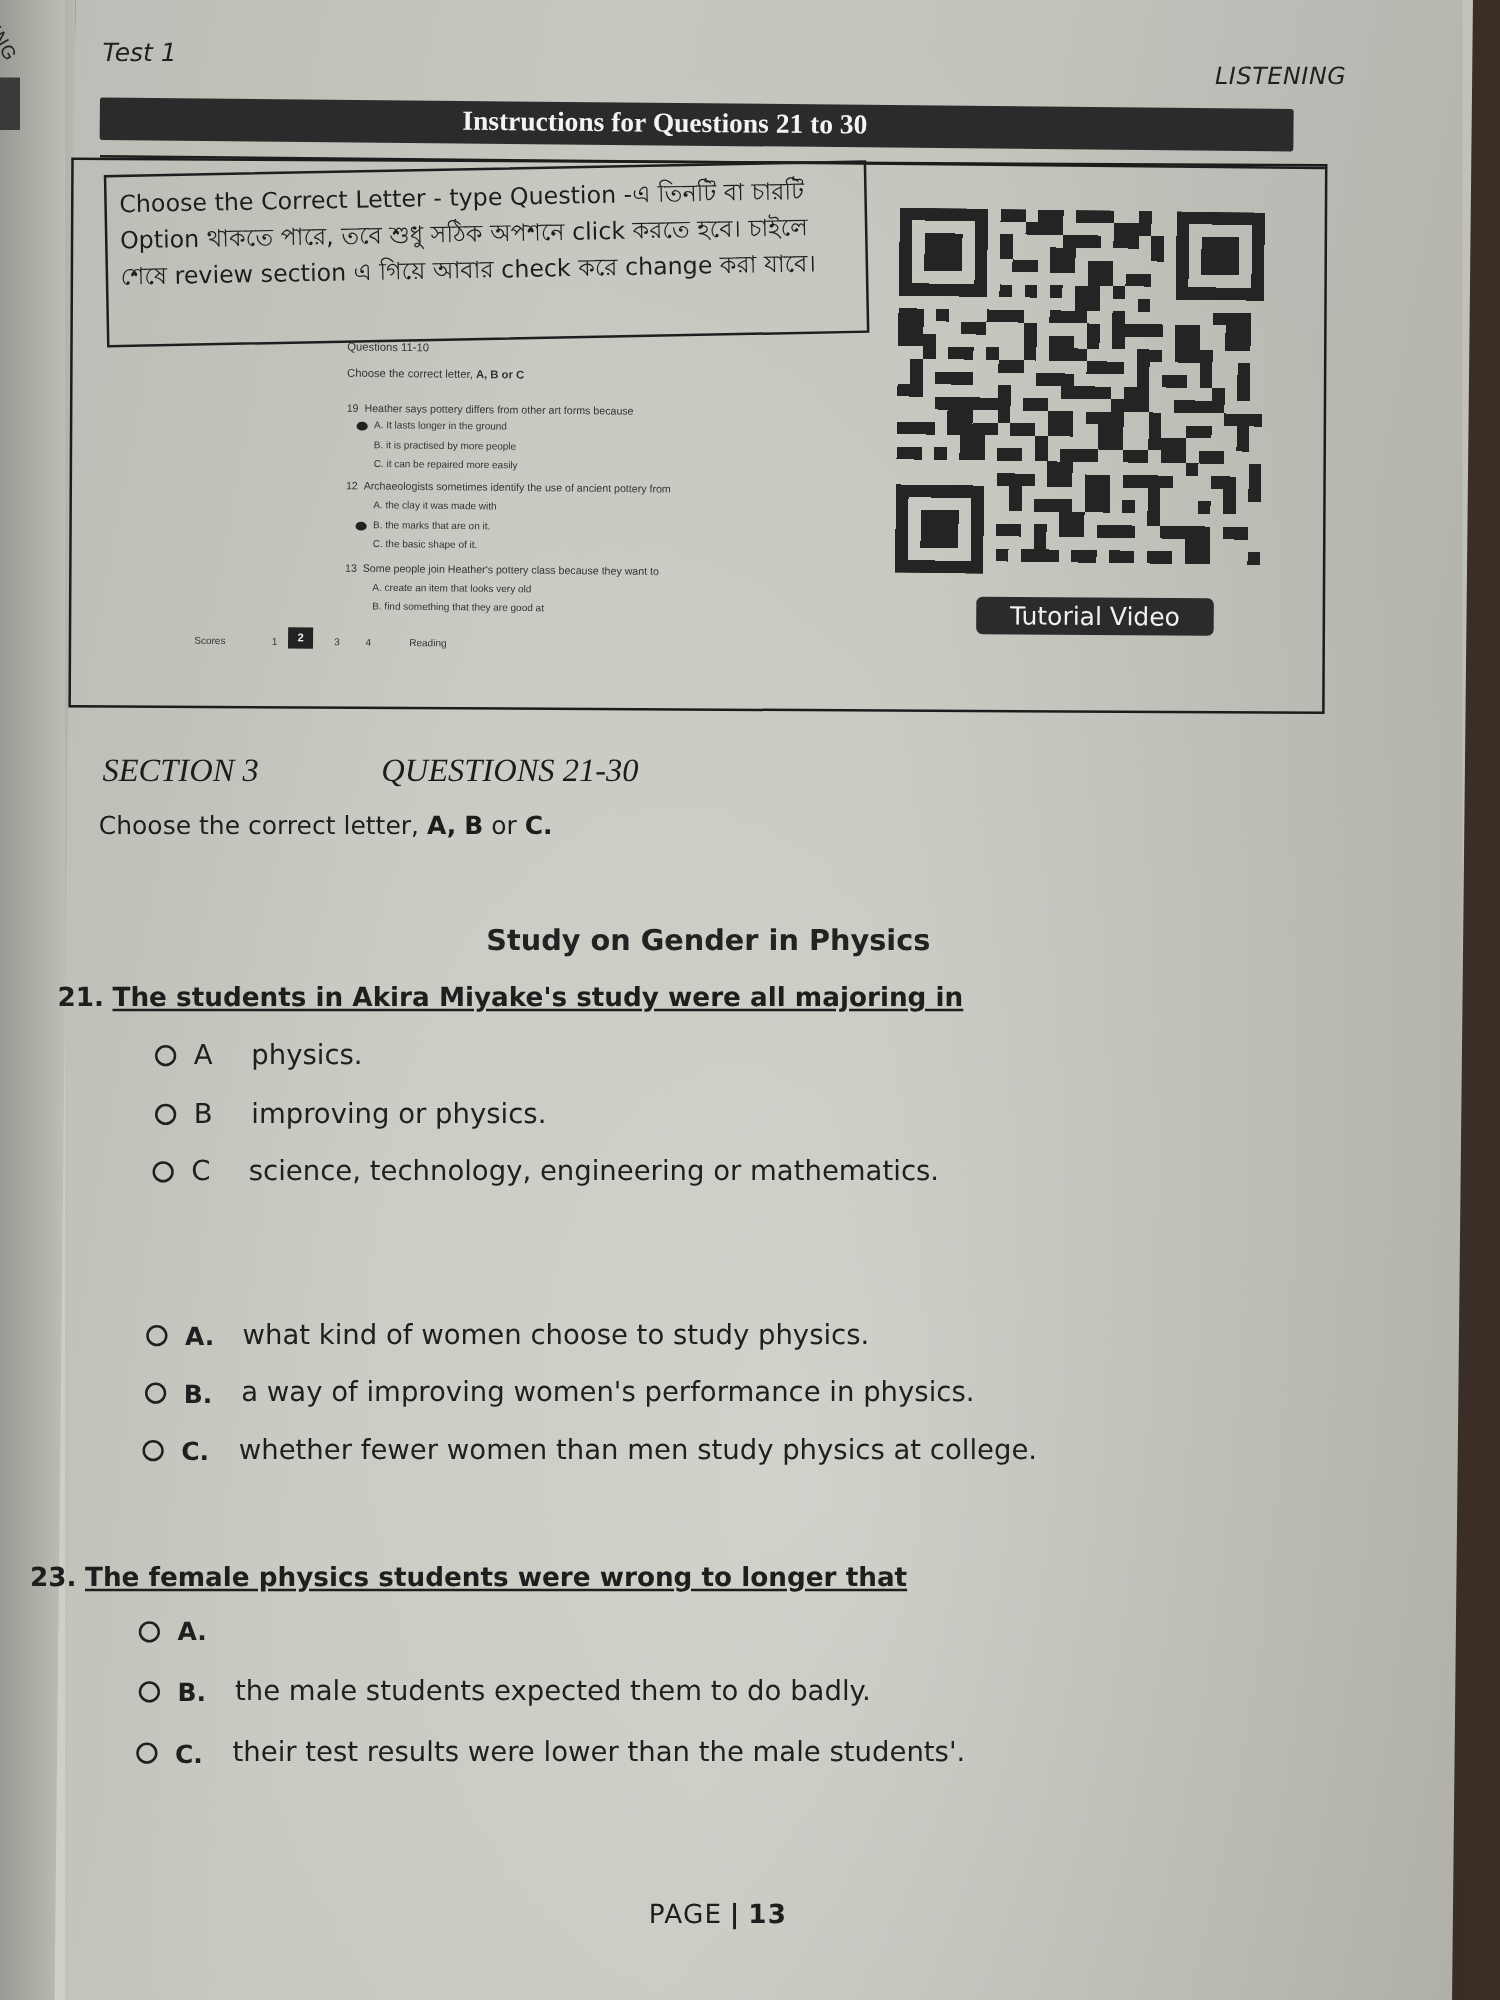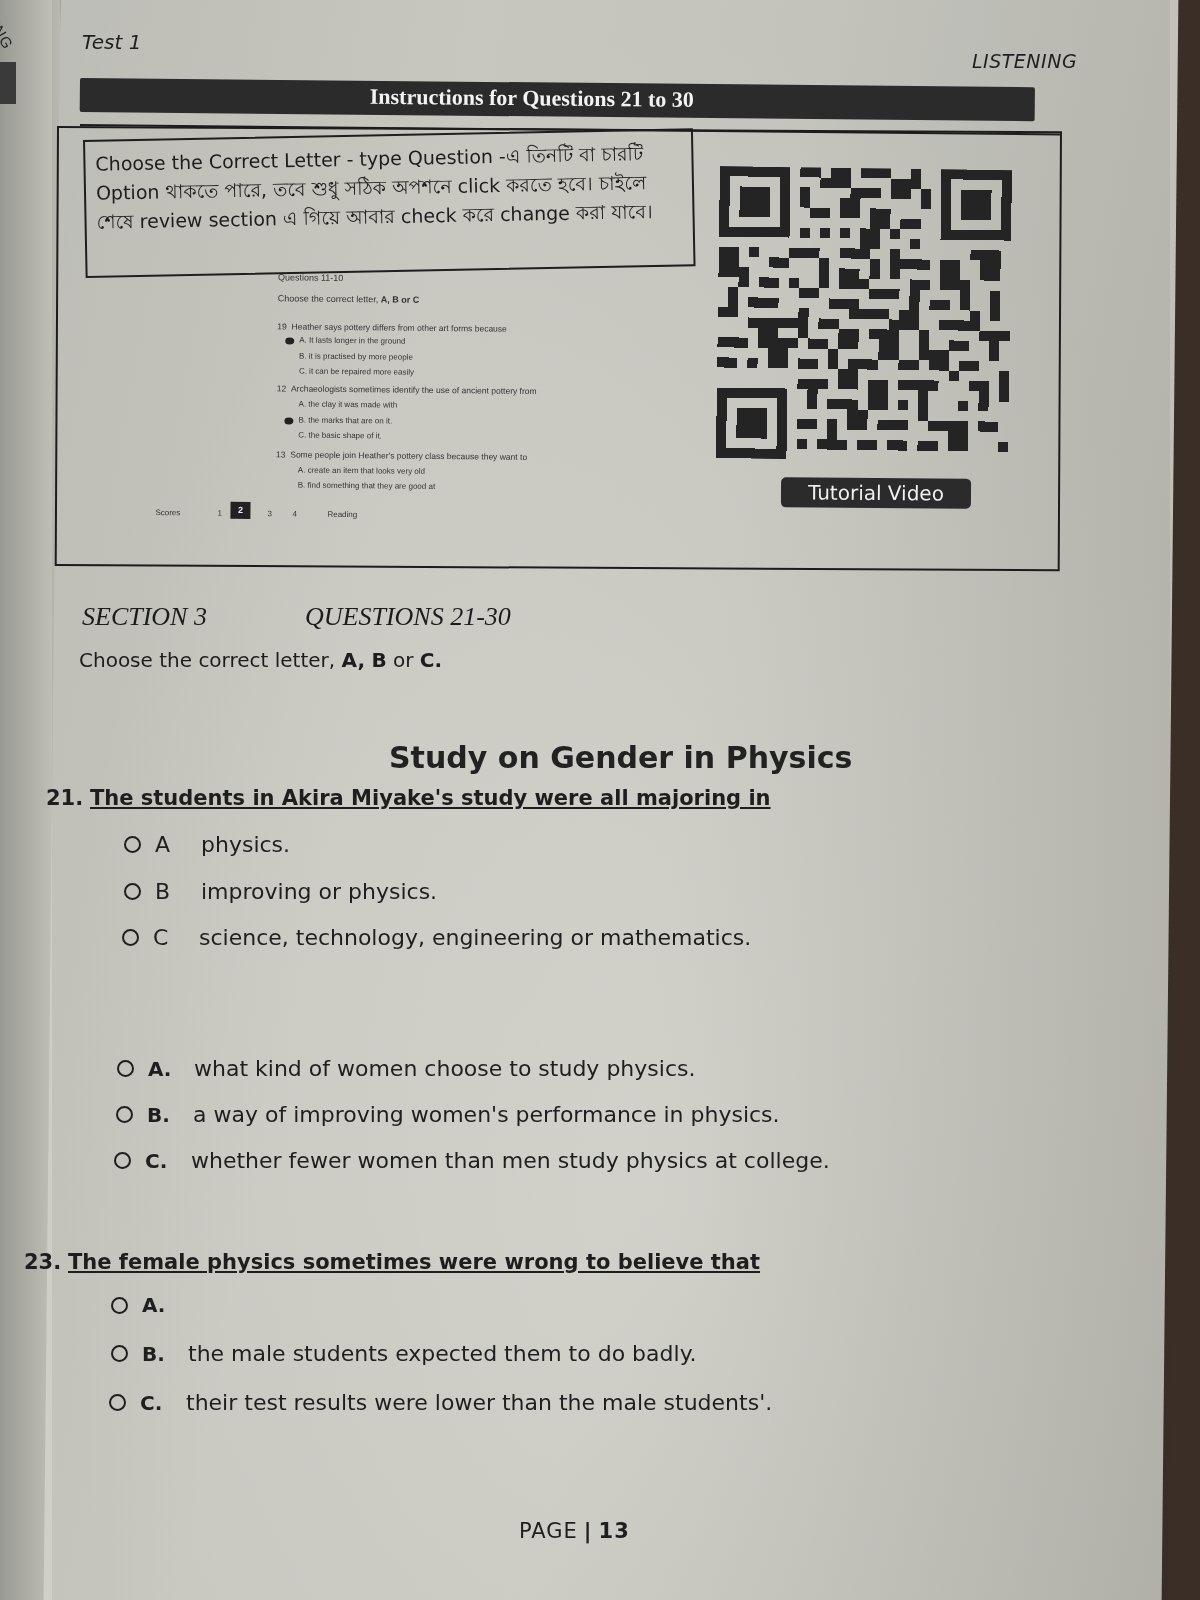--- a/index.html
+++ b/index.html
@@ -102,21 +102,21 @@
       position: absolute; top: 602px; font-family: "Liberation Serif", serif; font-style: italic;
       font-size: 26px; color: #1c1c1c;
     }
     .choose-line {
       position: absolute; left: 51px; top: 648px; font-family: "DejaVu Sans", sans-serif;
       font-size: 20px; color: #1d1d1d; margin-left: 28px;
     }
     .choose-line b { font-weight: bold; }
     .study-title {
       position: absolute; left: 389px; top: 740px; font-family: "DejaVu Sans", sans-serif;
-      font-weight: bold; font-size: 30px; color: #222;
+      font-weight: bold; font-size: 23px; color: #222;
     }
     .q-stem {
       position: absolute; font-family: "DejaVu Sans", sans-serif; font-weight: bold;
       font-size: 21px; color: #1e1e1e; white-space: nowrap; text-decoration: underline;
     }
     .q-stem .num { display: inline-block; width: 44px; }
     .opt {
       position: absolute; font-family: "DejaVu Sans", sans-serif; font-size: 22px; color: #1f1f1f;
       white-space: nowrap; display: flex; align-items: center;
     }
@@ -353,21 +353,21 @@
       <span class="letter bold">B.</span>
       <span>a way of improving women's performance in physics.</span>
   </div>
   <div class="opt" style="left:114px;top:1148px">
     <span class="radio"></span>
       <span class="letter bold">C.</span>
       <span>whether fewer women than men study physics at college.</span>
   </div>
 
   <div class="q-stem" style="left:24px;top:1250px">
-    <span class="num">23.</span><span>The female physics sometimes were wrong to believe that</span>
+    <span class="num">23.</span><span>The female physics students were wrong to longer that</span>
   </div>
   <div class="opt" style="left:111px;top:1293px">
     <span class="radio"></span>
       <span class="letter bold">A.</span>
   </div>
   <div class="opt" style="left:111px;top:1341px">
     <span class="radio"></span>
       <span class="letter bold">B.</span>
       <span>the male students expected them to do badly.</span>
   </div>

